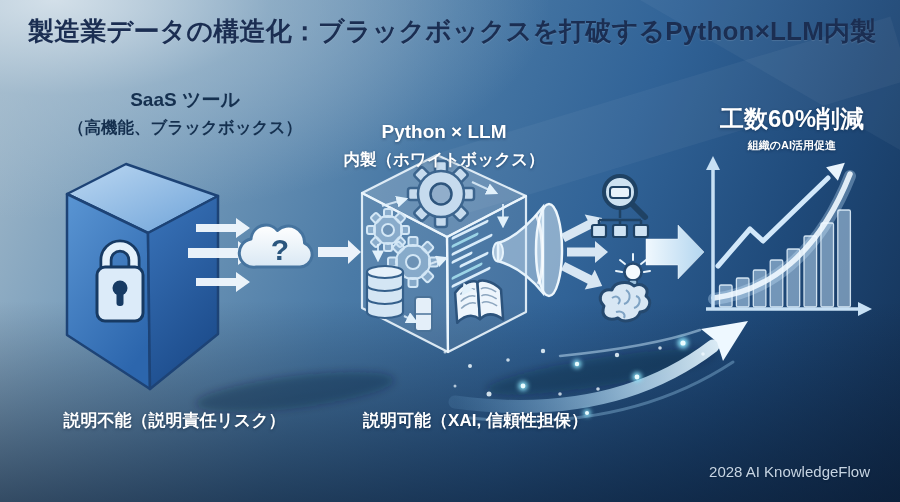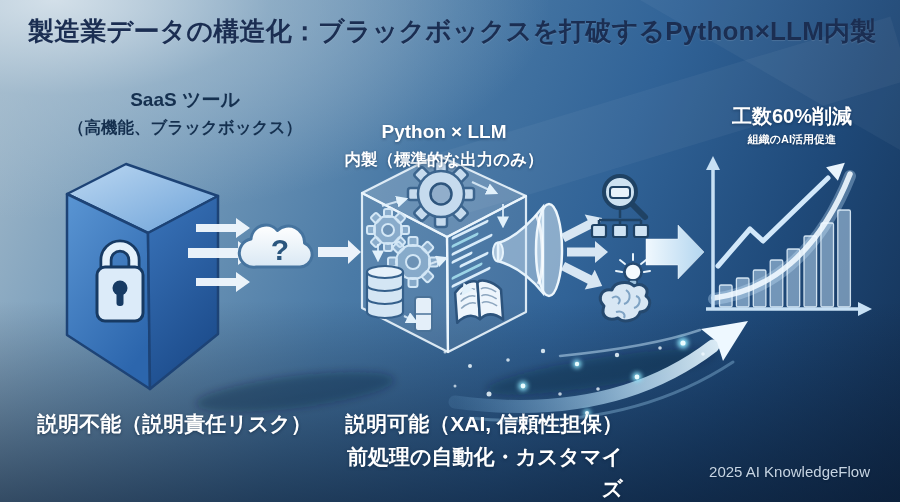--- a/index.html
+++ b/index.html
@@ -17,25 +17,25 @@
     font-size:26px;font-weight:800;letter-spacing:0.2px;
     color:#1b2e52;text-shadow:0 1px 1px rgba(255,255,255,0.12);
     white-space:nowrap;
   }
   .heading{text-align:center;line-height:1.5;}
   .heading .l1{font-size:19px;font-weight:bold;}
   .heading .l2{font-size:16.5px;font-weight:bold;}
   .heading-saas{left:35px;top:86px;width:300px;color:#15304f;}
   .heading-python{left:330px;top:90px;width:228px;color:#ffffff;text-shadow:0 1px 3px rgba(5,25,50,.45);margin-top:28px;}
   .heading-outcome{left:698px;top:101px;width:188px;color:#ffffff;text-shadow:0 1px 3px rgba(5,25,50,.45);}
-  .heading-outcome .l1{font-size:20px;}
+  .heading-outcome .l1{font-size:24px;}
   .heading-outcome .l2{font-size:11px;}
-  .note{text-align:center;line-height:1.55;color:#ffffff;font-weight:bold;font-size:21px;text-shadow:0 1px 3px rgba(5,25,50,.5);}
+  .note{text-align:center;line-height:1.55;color:#ffffff;font-weight:bold;font-size:17px;text-shadow:0 1px 3px rgba(5,25,50,.5);}
   .note-saas{left:32px;top:408px;width:285px;}
-  .note-python{left:328px;top:408px;width:295px;text-align:right;}
+  .note-python{left:328px;top:408px;width:295px;}
   .credit{right:30px;top:463px;font-size:15px;color:#c6d4e2;font-weight:500;text-shadow:0 1px 2px rgba(5,25,50,.4);}
   svg.gfx{position:absolute;left:0;top:0;z-index:2;}
   [data-name="chart-bars"] rect{fill:rgba(200,228,250,.5);stroke:rgba(232,246,255,.85);stroke-width:1.3;}
 </style>
 </head>
 <body>
 
 <div class="stage" data-name="infographic-canvas">
 
   <svg class="gfx" width="900" height="502" viewBox="0 0 900 502" data-name="diagram-graphics">
@@ -325,31 +325,30 @@
 
   <div class="txt heading heading-saas" data-name="saas-heading">
     <div class="l1" data-name="saas-heading-line1">SaaS ツール</div>
     <div class="l2" data-name="saas-heading-line2">（高機能、ブラックボックス）</div>
   </div>
 
   <div class="txt title" data-name="infographic-title">製造業データの構造化：ブラックボックスを打破するPython×LLM内製</div>
 
   <div class="txt heading heading-python" data-name="python-llm-heading">
     <div class="l1" data-name="python-llm-heading-line1">Python × LLM</div>
-    <div class="l2" data-name="python-llm-heading-line2">内製（標準的な出力のみ）</div>
+    <div class="l2" data-name="python-llm-heading-line2">内製（ホワイトボックス）</div>
   </div>
 
   <div class="txt heading heading-outcome" data-name="outcome-heading">
     <div class="l1" data-name="outcome-heading-line1">工数60%削減</div>
     <div class="l2" data-name="outcome-heading-line2">組織のAI活用促進</div>
   </div>
 
   <div class="txt note note-saas" data-name="saas-note">
     <div data-name="saas-note-line1">説明不能（説明責任リスク）</div>
   </div>
 
   <div class="txt note note-python" data-name="python-note">
     <div data-name="python-note-line1">説明可能（XAI, 信頼性担保）</div>
-    <div data-name="python-note-line2">前処理の自動化・カスタマイズ</div>
-  </div>
-
-  <div class="txt credit" data-name="credit-watermark">2025 AI KnowledgeFlow</div>
+  </div>
+
+  <div class="txt credit" data-name="credit-watermark">2028 AI KnowledgeFlow</div>
 </div>
 
 </body></html>

